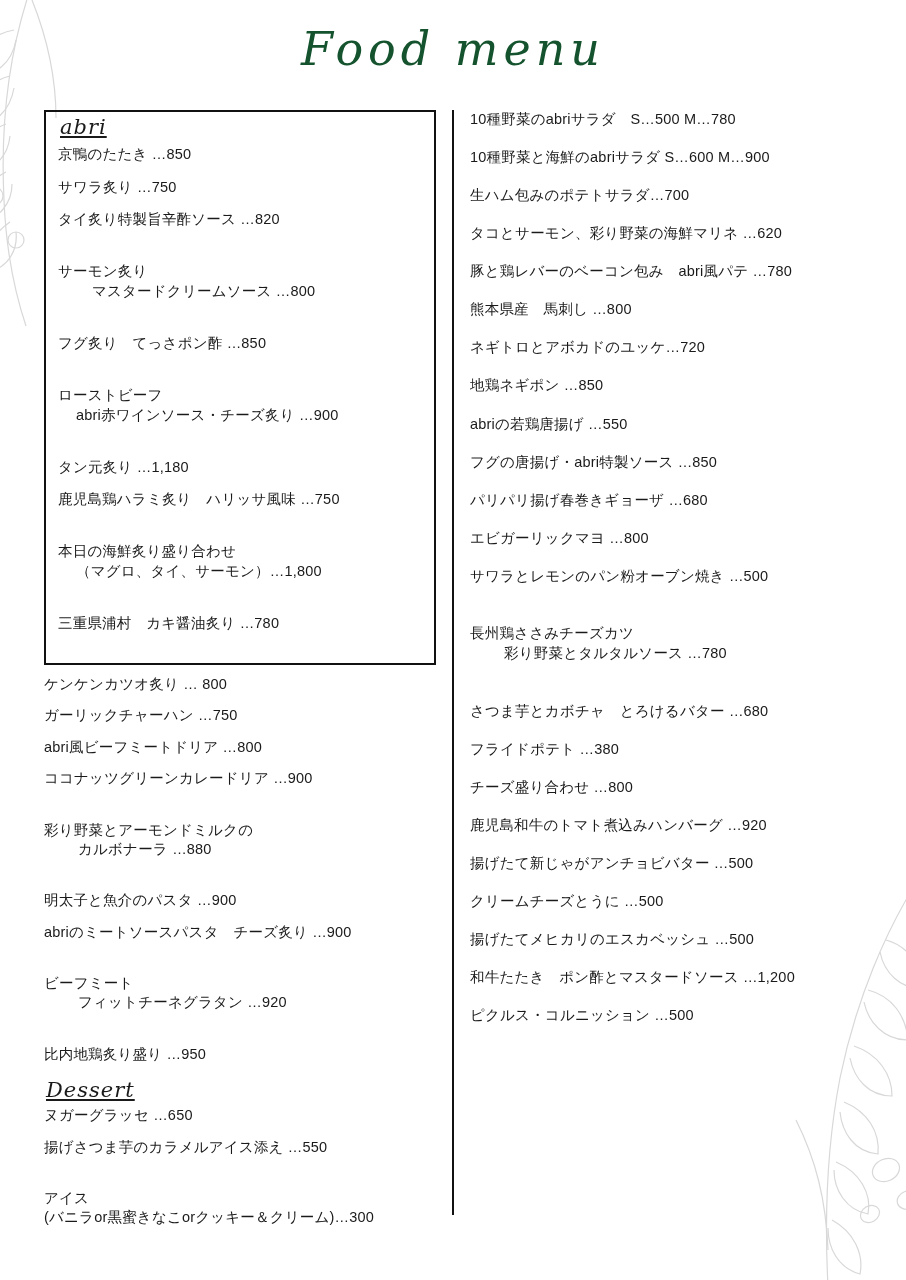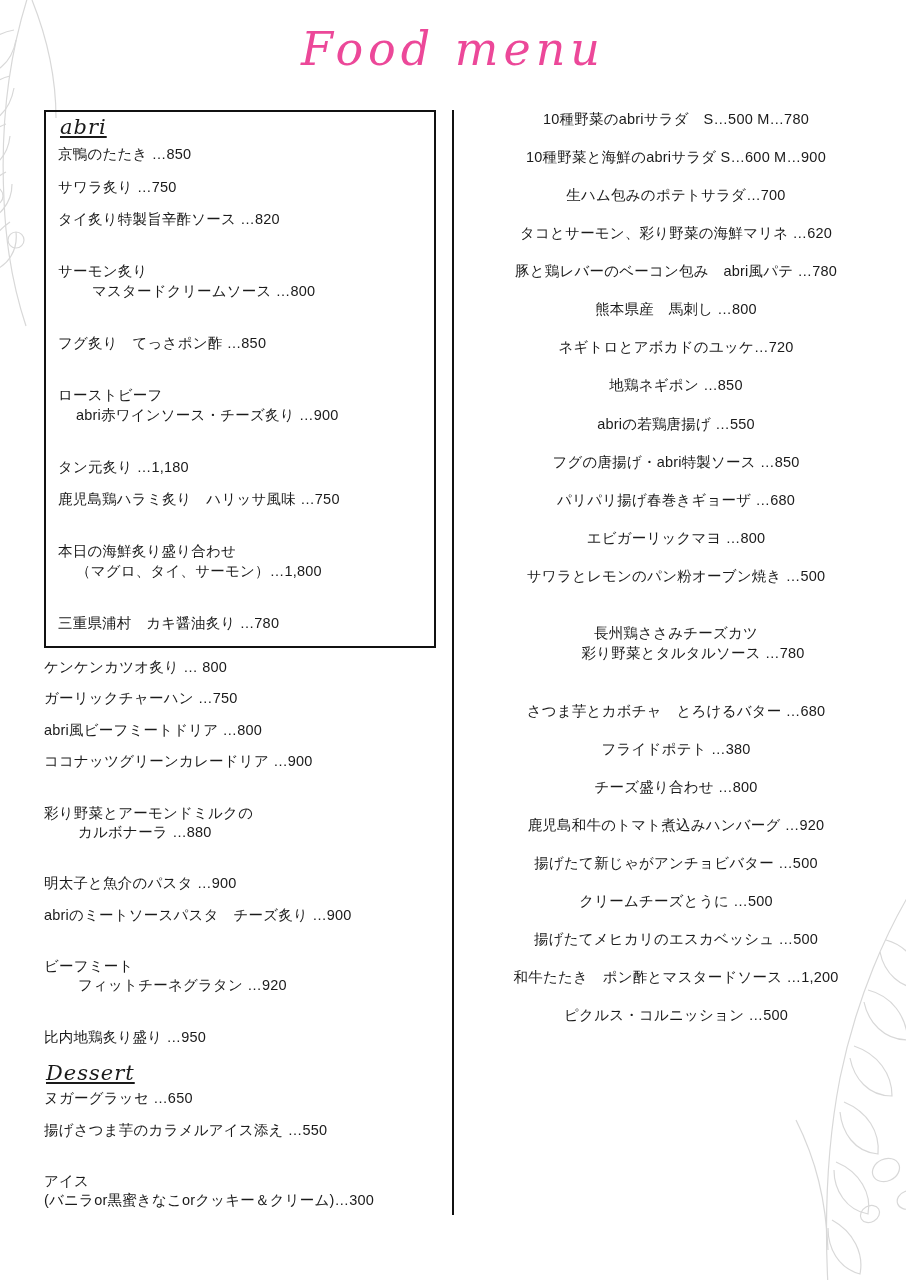--- a/index.html
+++ b/index.html
@@ -32,21 +32,21 @@
     left: 0;
     width: 906px;
     text-align: center;
     z-index: 3;
   }
   .title-text {
     font-family: "DejaVu Serif", serif;
     font-style: italic;
     font-size: 46px;
     letter-spacing: 5px;
-    color: #ec4899;
+    color: #14532d;
     font-weight: 400;
   }
 
   
   .sheet {
     position: absolute;
     inset: 0;
     z-index: 2;
   }
   .divider {
@@ -90,25 +90,24 @@
   }
 
   .item {
     font-size: 14.5px;
     line-height: 1.35;
     margin: 0 0 12px 0;
     white-space: pre-line;
     letter-spacing: 0.2px;
   }
   .boxed .item { margin-bottom: 13px; }
-  .boxed .item:last-child { margin-bottom: 0; }
+  .boxed .item:last-child { margin-bottom: 17px; }
 
   .col-right .item {
     margin-bottom: 18.5px;
-    text-align: center;
   }
 
   .item .indent {
     display: block;
     padding-left: 34px;
   }
   .item .indent2 {
     display: block;
     padding-left: 18px;
   }

